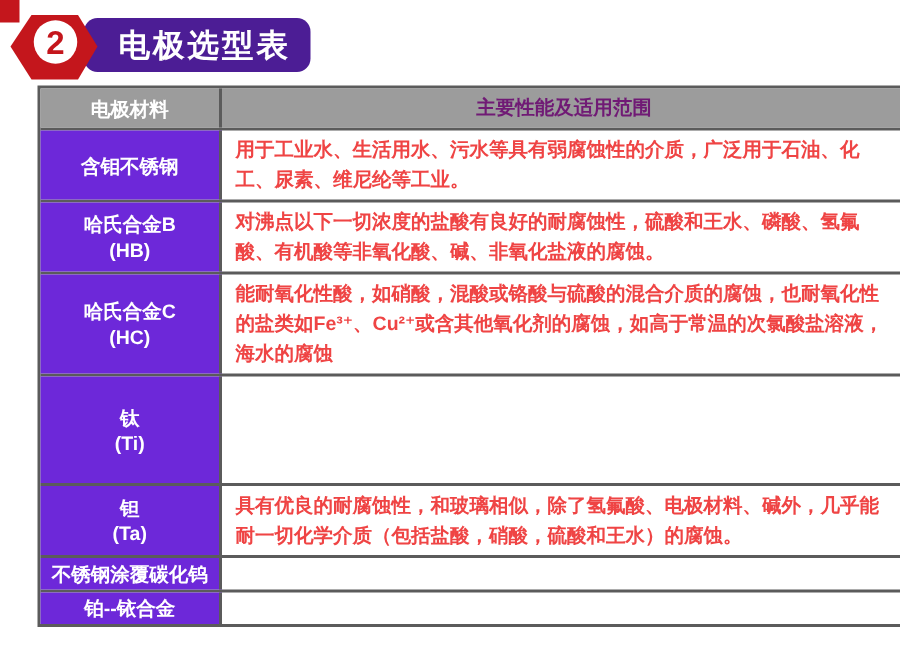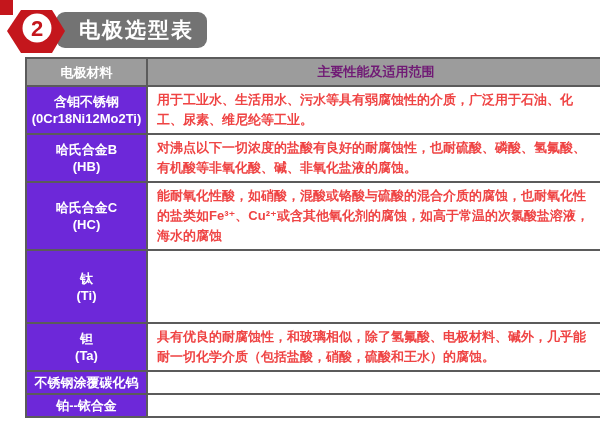--- a/index.html
+++ b/index.html
@@ -26,21 +26,21 @@
   .badge {
     position: absolute;
     left: 6px; top: 8px;
     width: 60px; height: 47px;
     z-index: 2;
   }
   .title-banner {
     position: absolute;
     left: 56px; top: 12px;
     width: 151px; height: 36px;
-    background: #737373;
+    background: #4c1d95;
     border-radius: 9px;
     display: flex;
     align-items: center;
     justify-content: center;
     z-index: 1;
   }
   .title-banner span {
     color: #ffffff;
     font-size: 21px;
     font-weight: 700;
@@ -141,34 +141,33 @@
   <div class="sel-table">
 
     <div class="t-row head-row">
       <div class="mat-cell">电极材料</div>
       <div class="desc-cell">主要性能及适用范围</div>
     </div>
 
     <div class="t-row row-0">
       <div class="mat-cell">
         <span class="mat-line">含钼不锈钢</span>
-        <span class="mat-line">(0Cr18Ni12Mo2Ti)</span>
       </div>
       <div class="desc-cell">
         <span>用于工业水、生活用水、污水等具有弱腐蚀性的介质，广泛用于石油、化工、尿素、维尼纶等工业。</span>
       </div>
     </div>
 
     <div class="t-row row-1">
       <div class="mat-cell">
         <span class="mat-line">哈氏合金B</span>
         <span class="mat-line">(HB)</span>
       </div>
       <div class="desc-cell">
-        <span>对沸点以下一切浓度的盐酸有良好的耐腐蚀性，也耐硫酸、磷酸、氢氟酸、有机酸等非氧化酸、碱、非氧化盐液的腐蚀。</span>
+        <span>对沸点以下一切浓度的盐酸有良好的耐腐蚀性，硫酸和王水、磷酸、氢氟酸、有机酸等非氧化酸、碱、非氧化盐液的腐蚀。</span>
       </div>
     </div>
 
     <div class="t-row row-2">
       <div class="mat-cell">
         <span class="mat-line">哈氏合金C</span>
         <span class="mat-line">(HC)</span>
       </div>
       <div class="desc-cell">
         <span>能耐氧化性酸，如硝酸，混酸或铬酸与硫酸的混合介质的腐蚀，也耐氧化性的盐类如Fe³⁺、Cu²⁺或含其他氧化剂的腐蚀，如高于常温的次氯酸盐溶液，海水的腐蚀</span>

